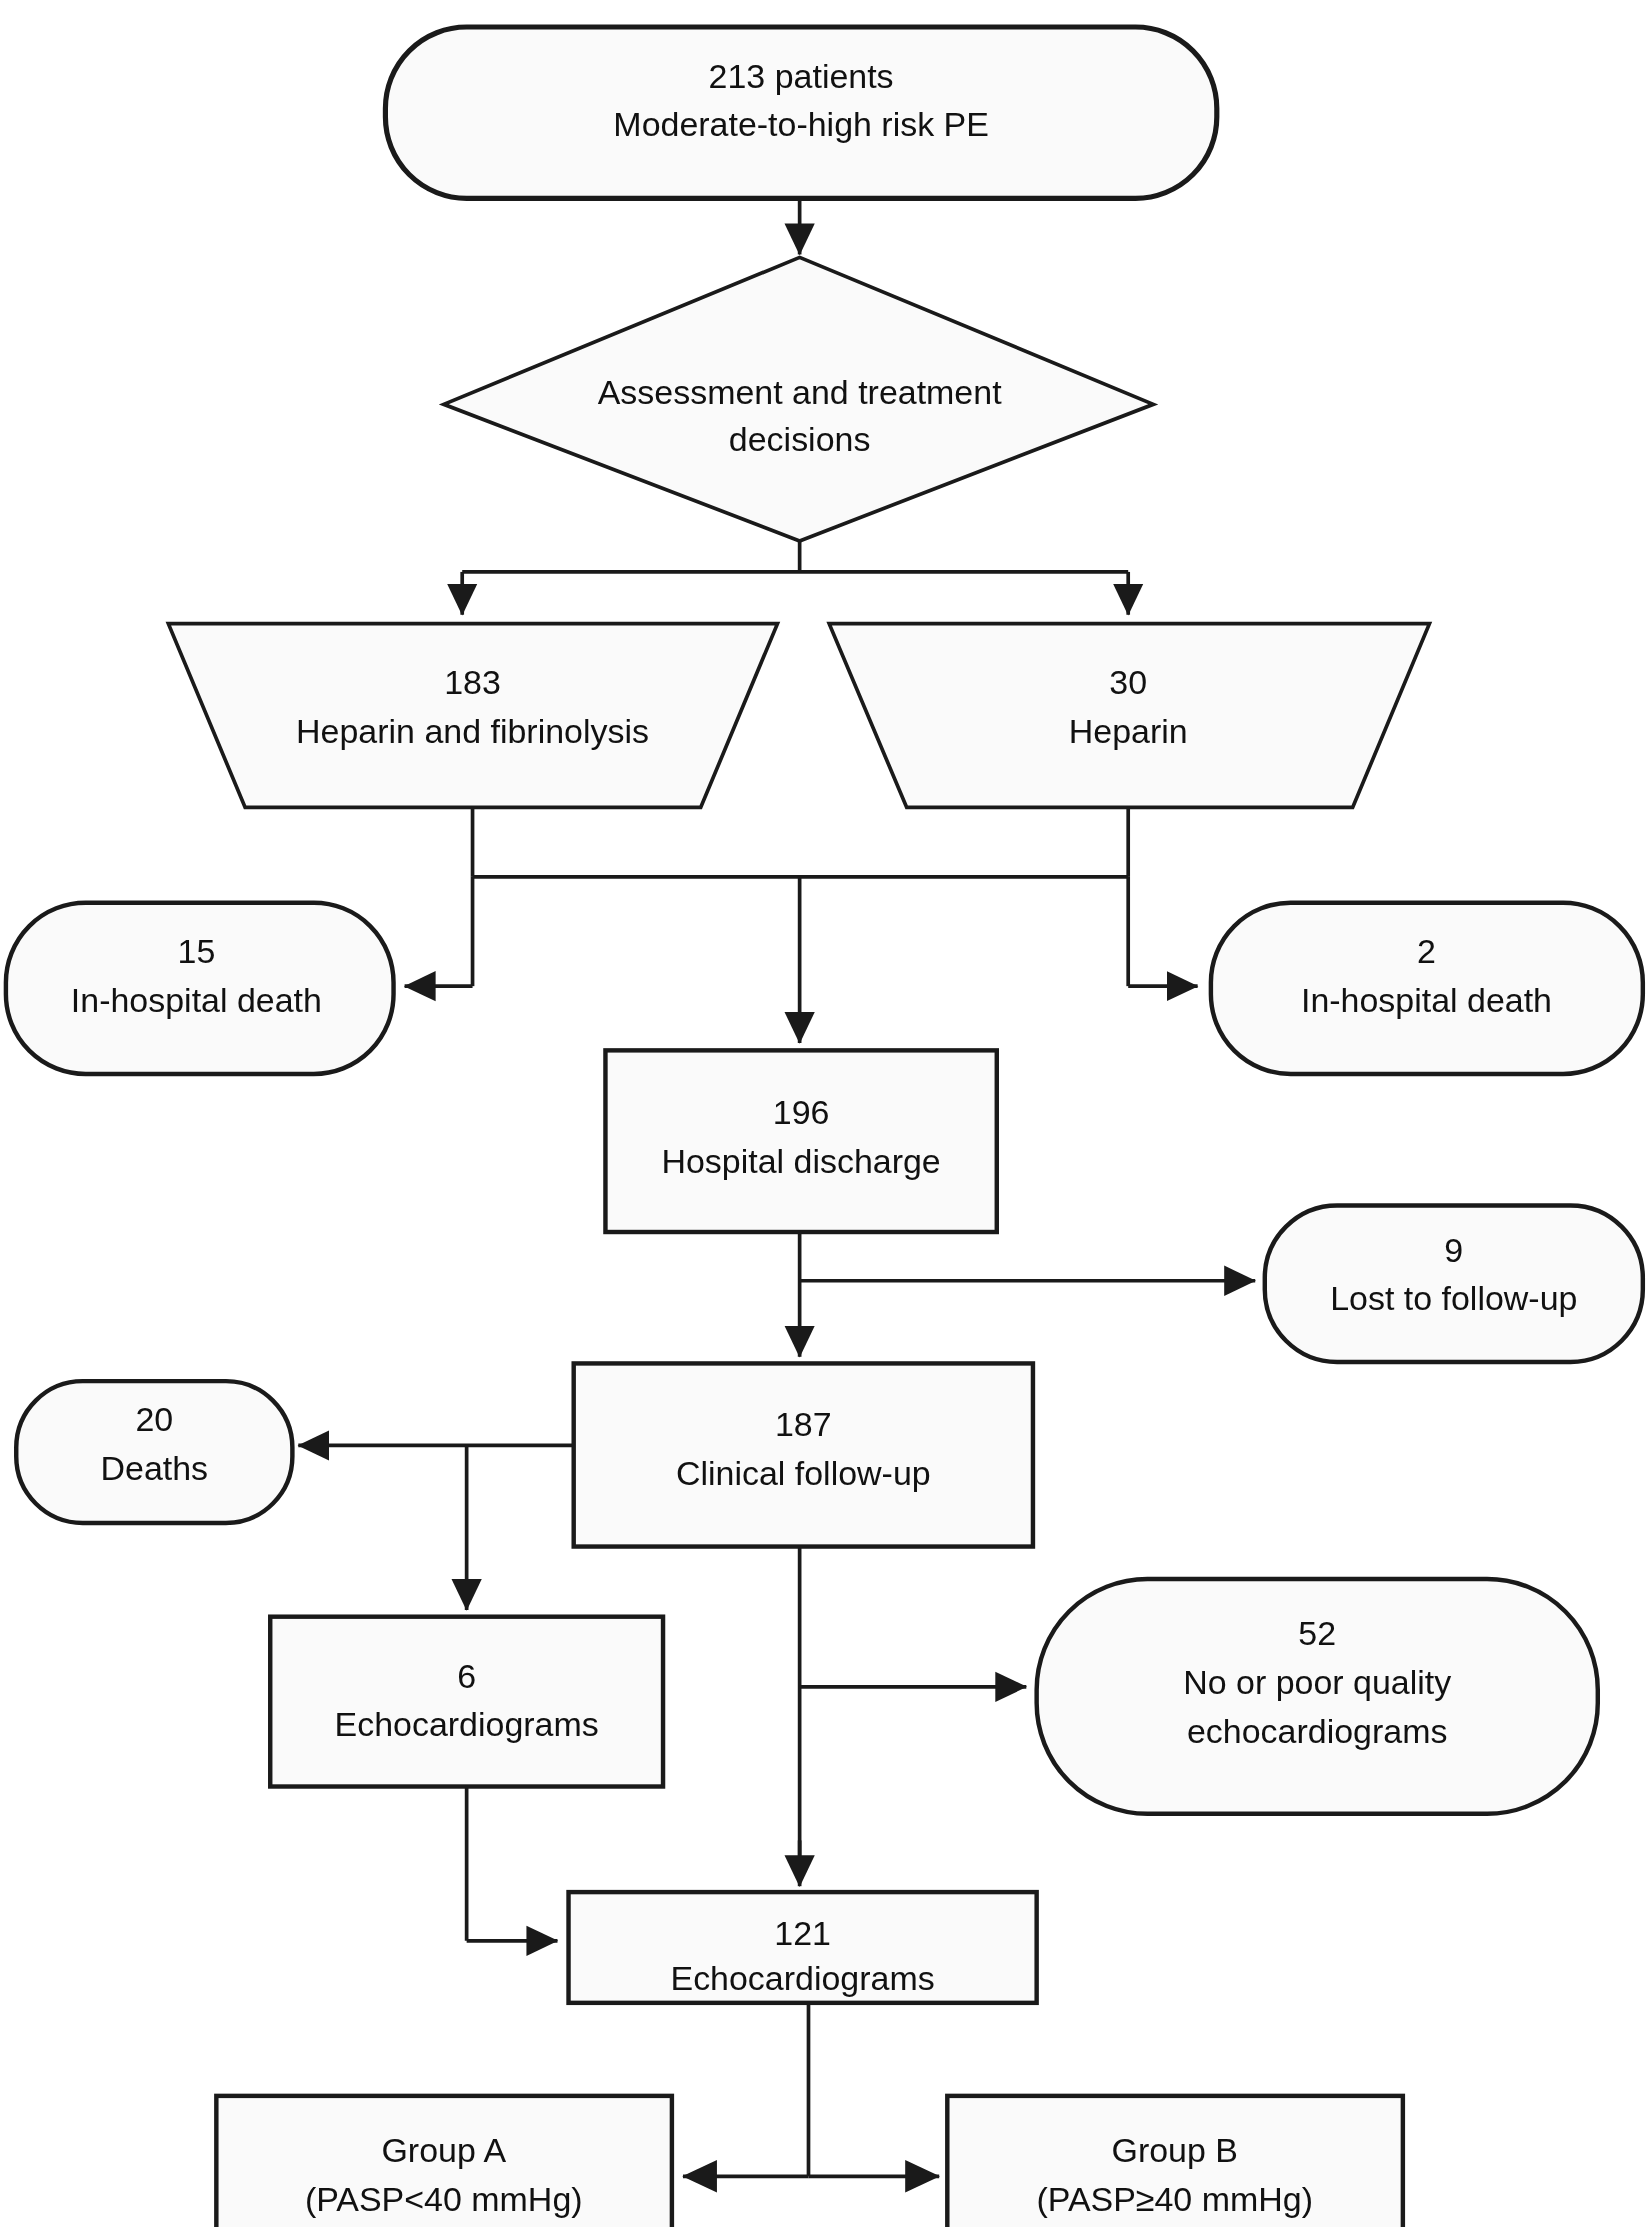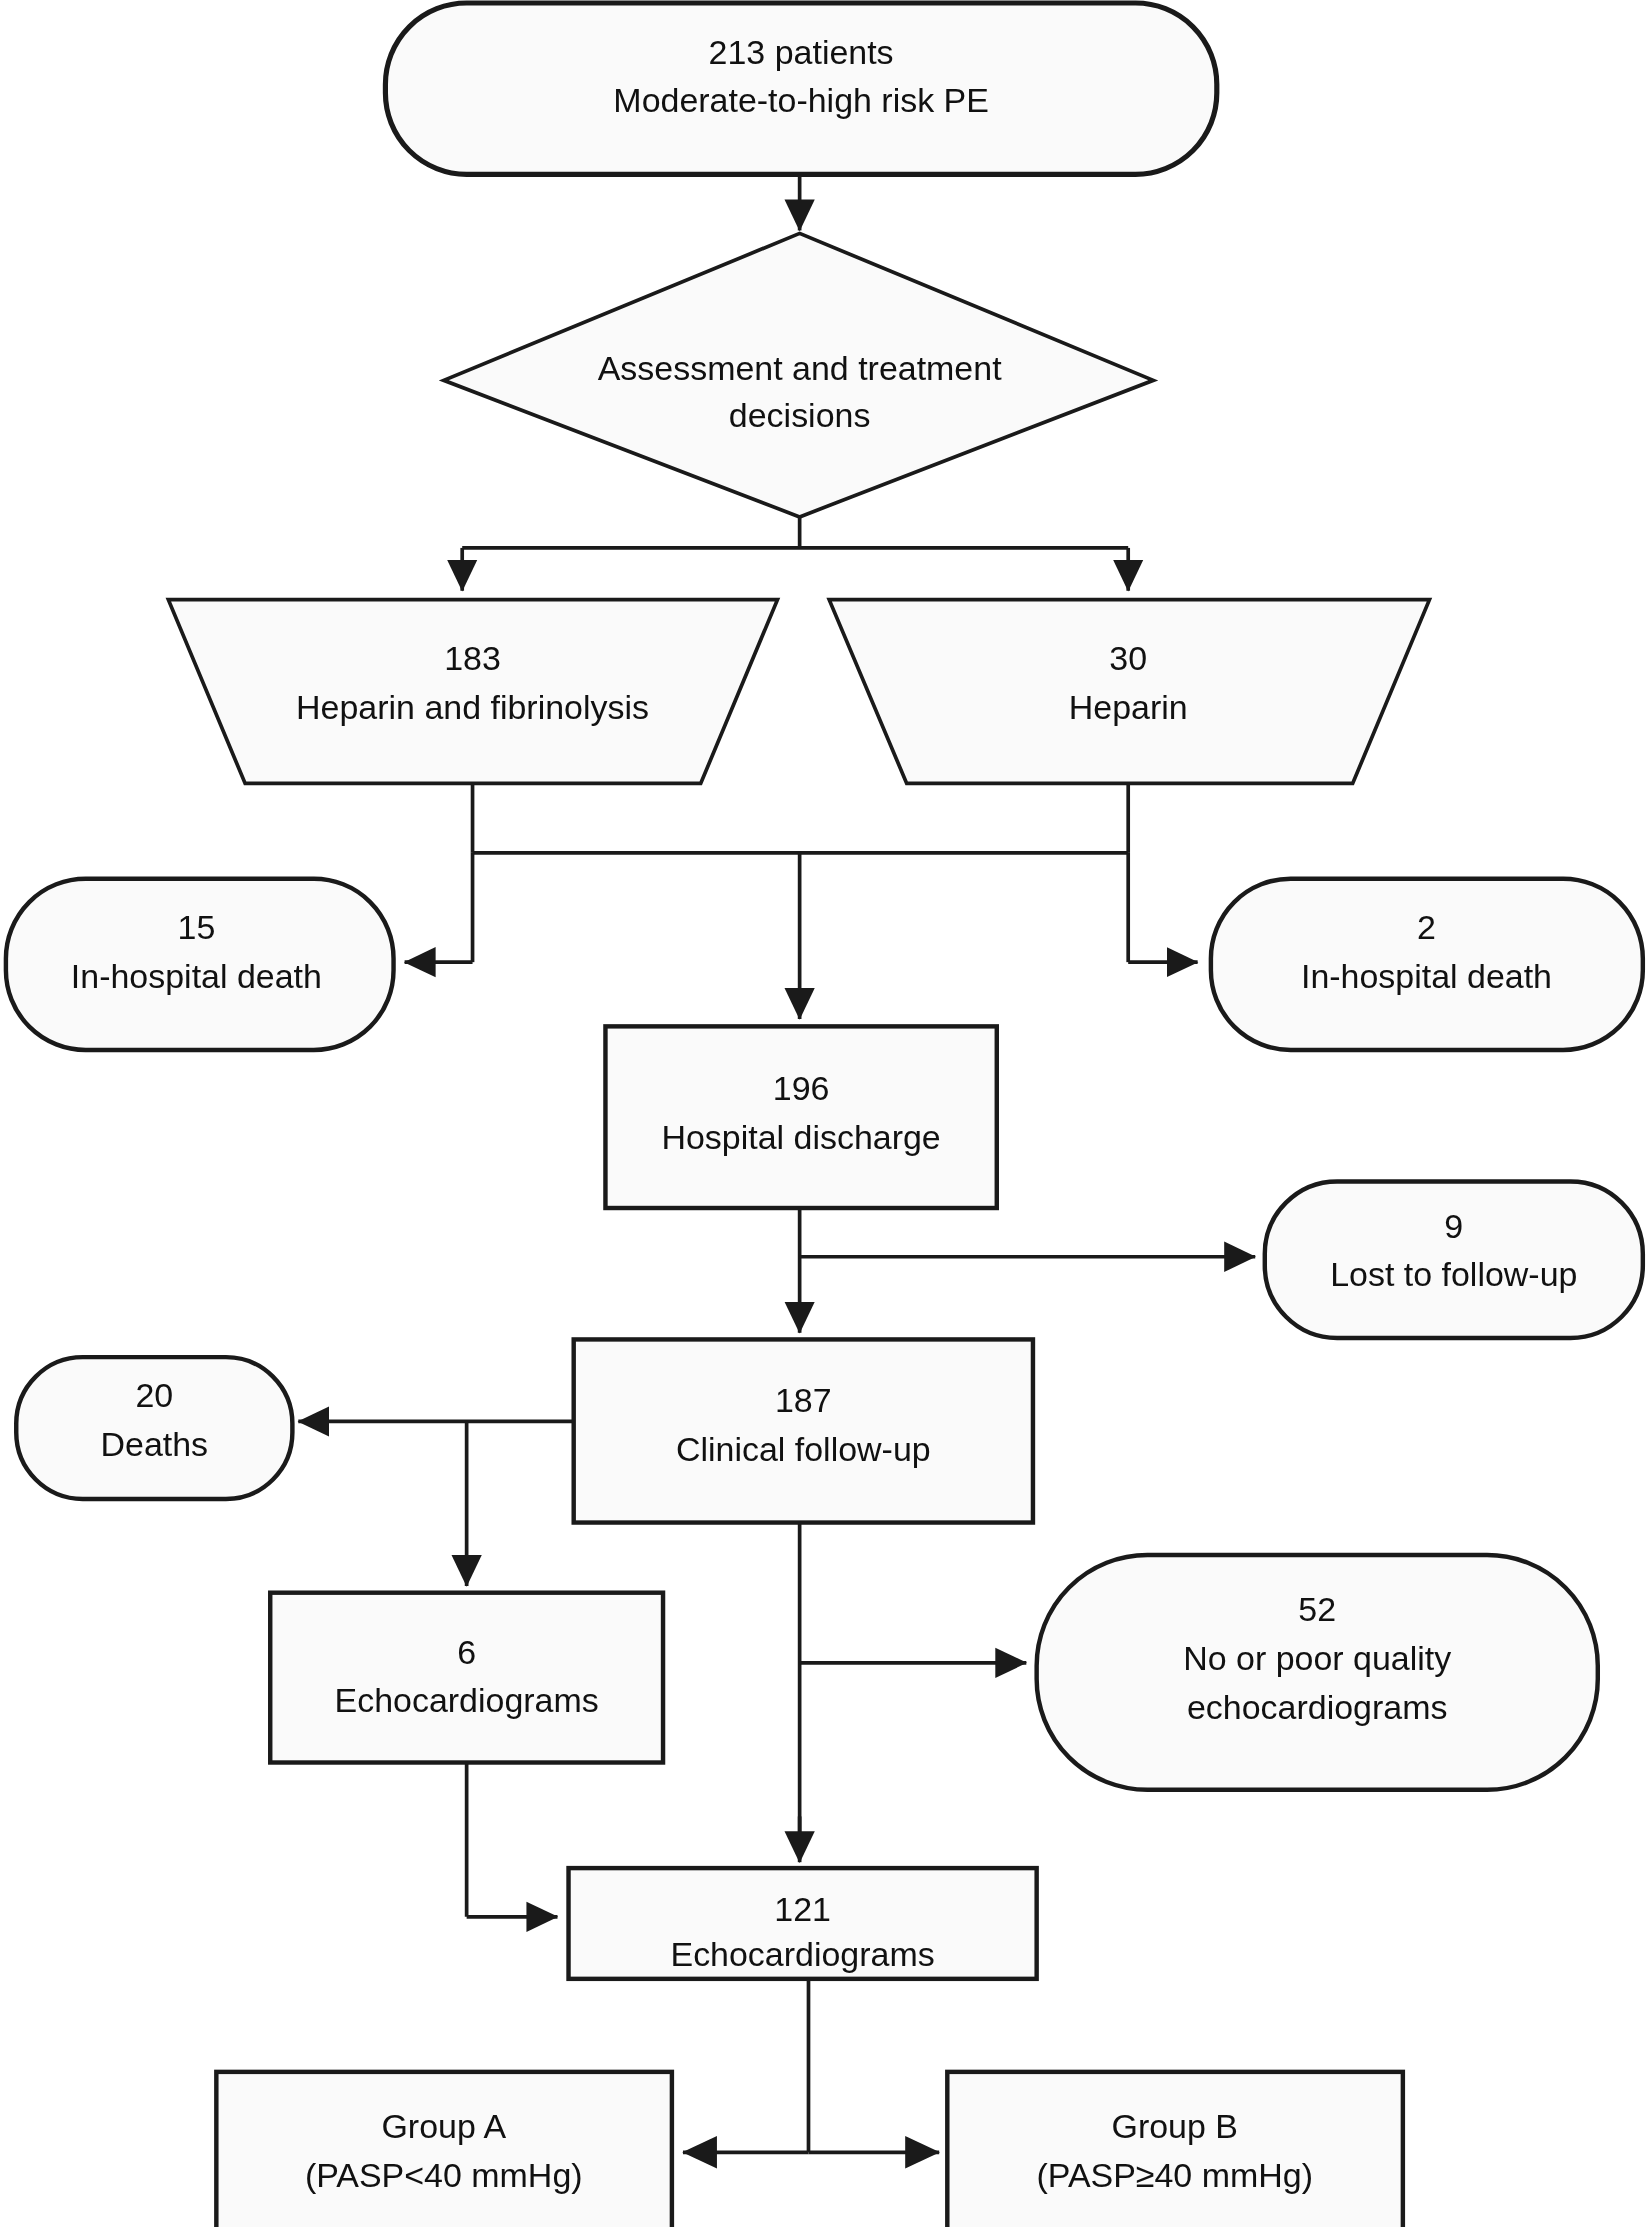--- a/index.html
+++ b/index.html
@@ -1,18 +1,18 @@
 <!DOCTYPE html>
 <html style="font-size:11.8px"><head>
 <meta charset="utf-8">
 <style>
   html,body{margin:0;padding:0;background:#ffffff;}
   body{width:1648px;height:2227px;overflow:hidden;
        font-family:"Liberation Sans","DejaVu Sans",sans-serif;}
-  #stage{position:relative;width:1648px;height:1654px;background:#ffffff;}
+  #stage{position:relative;width:1648px;height:1654px;background:#ffffff;margin-top:24px;}
   svg#flow{position:absolute;left:0;top:0;width:1648px;height:2227px;}
   .shape{fill:#fafafa;stroke:#1a1a1a;}
   .lbl{font-family:"Liberation Sans","DejaVu Sans",sans-serif;
        fill:#111111;font-size:46px;text-anchor:middle;}
   .conn{stroke:#1a1a1a;fill:none;}
 </style>
 </head>
 <body>
 
 <div id="stage">

